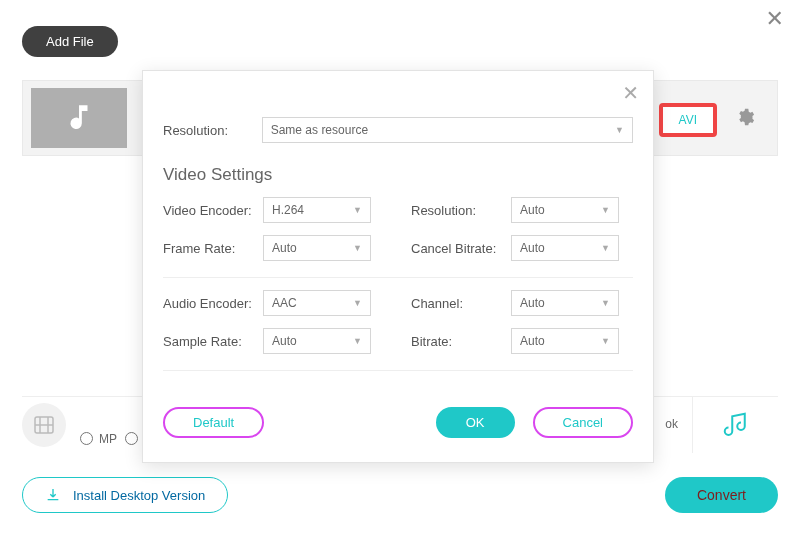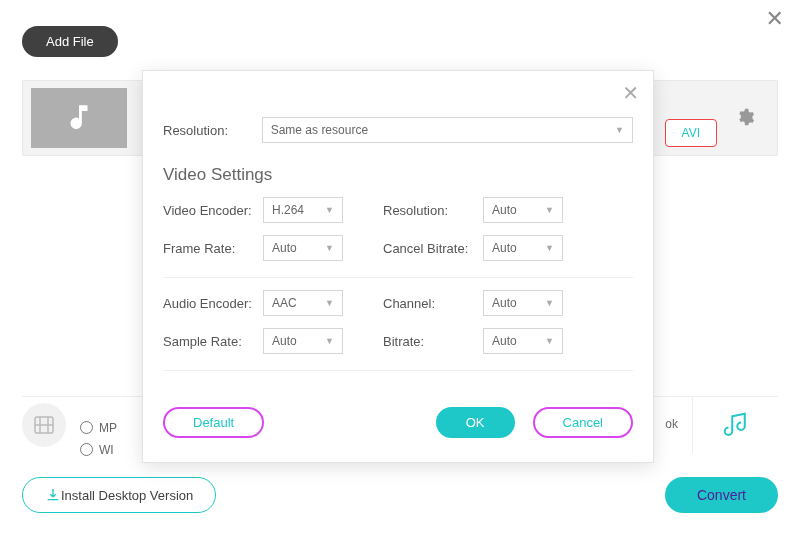--- a/index.html
+++ b/index.html
@@ -31,65 +31,64 @@
     display: flex; align-items: center;
   }
   .thumb {
     width: 96px; height: 60px; margin: 8px;
     background: #afafaf;
     display: flex; align-items: center; justify-content: center;
   }
   .thumb svg { width: 34px; height: 34px; }
   .avi-btn {
     position: absolute; right: 60px; top: 22px;
-    border: 1px solid #ef4444; color: #1fc8c8;
+    border: 4px solid #ef4444; color: #1fc8c8;
     background: #fff; border-radius: 4px;
     padding: 6px 16px; font-size: 12px;
     cursor: pointer;
-    margin-top: 16px;
   }
   .gear-btn {
     position: absolute; right: 18px; top: 22px;
     width: 28px; height: 28px;
     display: flex; align-items: center; justify-content: center;
     cursor: pointer;
   }
   .gear-btn svg { width: 20px; height: 20px; }
 
   .bottom-row {
     position: absolute; left: 22px; right: 22px;
     top: 396px; height: 56px;
     border-top: 1px solid #eee;
     display: flex; align-items: center;
   }
   .video-icon-box {
     width: 44px; height: 44px; border-radius: 22px;
     background: #f1f1f1; display: flex; align-items: center; justify-content: center;
     margin-right: 14px;
   }
-  .radio-col { display: flex; flex-direction: column; gap: 8px; font-size: 12px; color: #666; margin-top: 28px; }
+  .radio-col { display: flex; flex-direction: row; gap: 8px; font-size: 12px; color: #666; margin-top: 28px; }
   .radio-col label { display: flex; align-items: center; gap: 6px; }
   .music-right {
     position: absolute; right: 0; top: 0; height: 56px; width: 86px;
     border-left: 1px solid #eee;
     display: flex; align-items: center; justify-content: center;
   }
   .music-right svg { width: 30px; height: 30px; }
 
   .footer {
     position: absolute; left: 22px; right: 22px; bottom: 18px;
     height: 40px; display: flex; align-items: center; justify-content: space-between;
   }
   .install-btn {
-    border: 1px solid #1fc8c8; color: #404040; background: #fff;
+    border: 1px solid #1fc8c8; color: #0369a1; background: #fff;
     border-radius: 20px; padding: 9px 22px; font-size: 13px;
-    display: flex; align-items: center; cursor: pointer;
+    display: flex; align-items: center; gap: 12px; cursor: pointer;
   }
   .convert-btn {
-    background: #1fc8c8; color: #4c1d95; border: none;
+    background: #1fc8c8; color: #7f1d1d; border: none;
     border-radius: 18px; padding: 10px 32px; font-size: 14px;
     cursor: pointer;
   }
 
   
   .modal {
     position: absolute; top: 70px; left: 142px;
     width: 512px;
     background: #fff;
     border: 1px solid #e3e3e3;
@@ -104,21 +103,21 @@
   .row-first { margin-top: 26px; }
   .label { width: 100px; font-size: 13px; color: #555; }
   .label-r { width: 100px; font-size: 13px; color: #555; margin-left: 40px; }
   .select {
     border: 1px solid #d6d6d6; height: 26px; padding: 0 8px;
     display: flex; align-items: center; justify-content: space-between;
     font-size: 12px; color: #666; cursor: pointer;
     background: #fff;
   }
   .select-wide { width: 376px; align-items: center; }
-  .select-sm { width: 80px; }
+  .select-sm { width: 108px; }
   .select .tri { font-size: 9px; color: #aaa; }
   .section-title {
     text-align: left; font-size: 17px; color: #666;
     margin-top: 22px;
   }
   .two-col { display: flex; align-items: center; margin-top: 12px; }
   .hr { border: none; border-top: 1px solid #eee; margin-top: 16px; }
   .modal-footer {
     display: flex; align-items: center; margin-top: 36px;
     gap: 18px;

